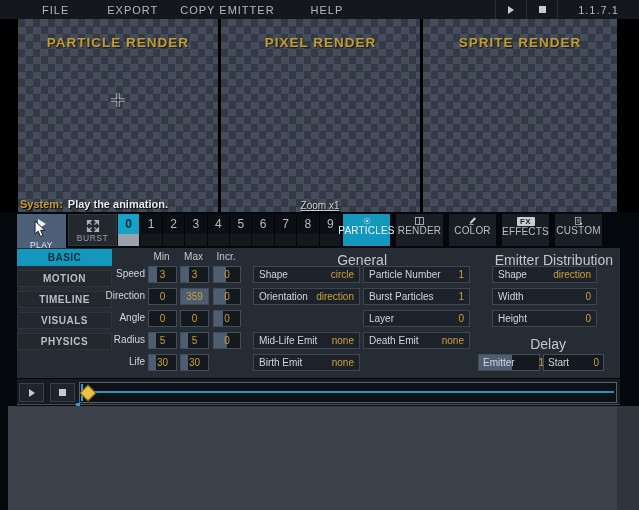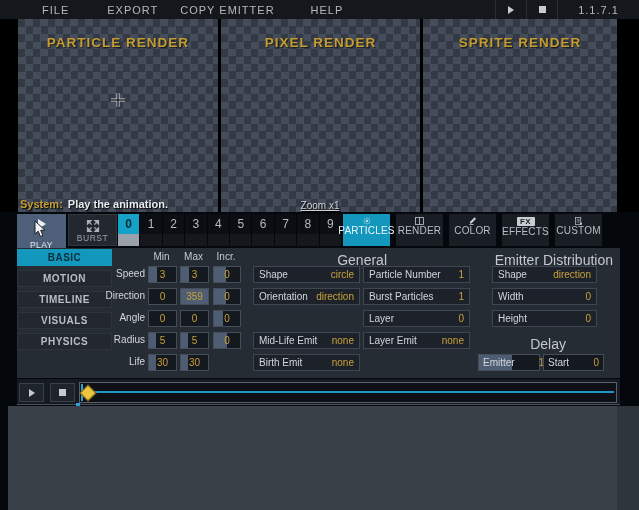--- a/index.html
+++ b/index.html
@@ -351,21 +351,21 @@
         </div>
       <div class="gbtn" style="left:346px;top:40px;width:95px">
           <span class="gl">Burst Particles</span>
           <span class="gv">1</span>
         </div>
       <div class="gbtn" style="left:346px;top:62px;width:95px">
           <span class="gl">Layer</span>
           <span class="gv">0</span>
         </div>
       <div class="gbtn" style="left:346px;top:84px;width:95px">
-          <span class="gl">Layer Emit</span>
+          <span class="gl">Death Emit</span>
           <span class="gv">none</span>
         </div>
 
       <div class="sechead" style="left:456px;width:140px">Emitter Distribution</div>
       <div class="gbtn" style="left:475px;top:18px;width:93px">
           <span class="gl">Shape</span>
           <span class="gv">direction</span>
         </div>
       <div class="gbtn" style="left:475px;top:40px;width:93px">
           <span class="gl">Width</span>

